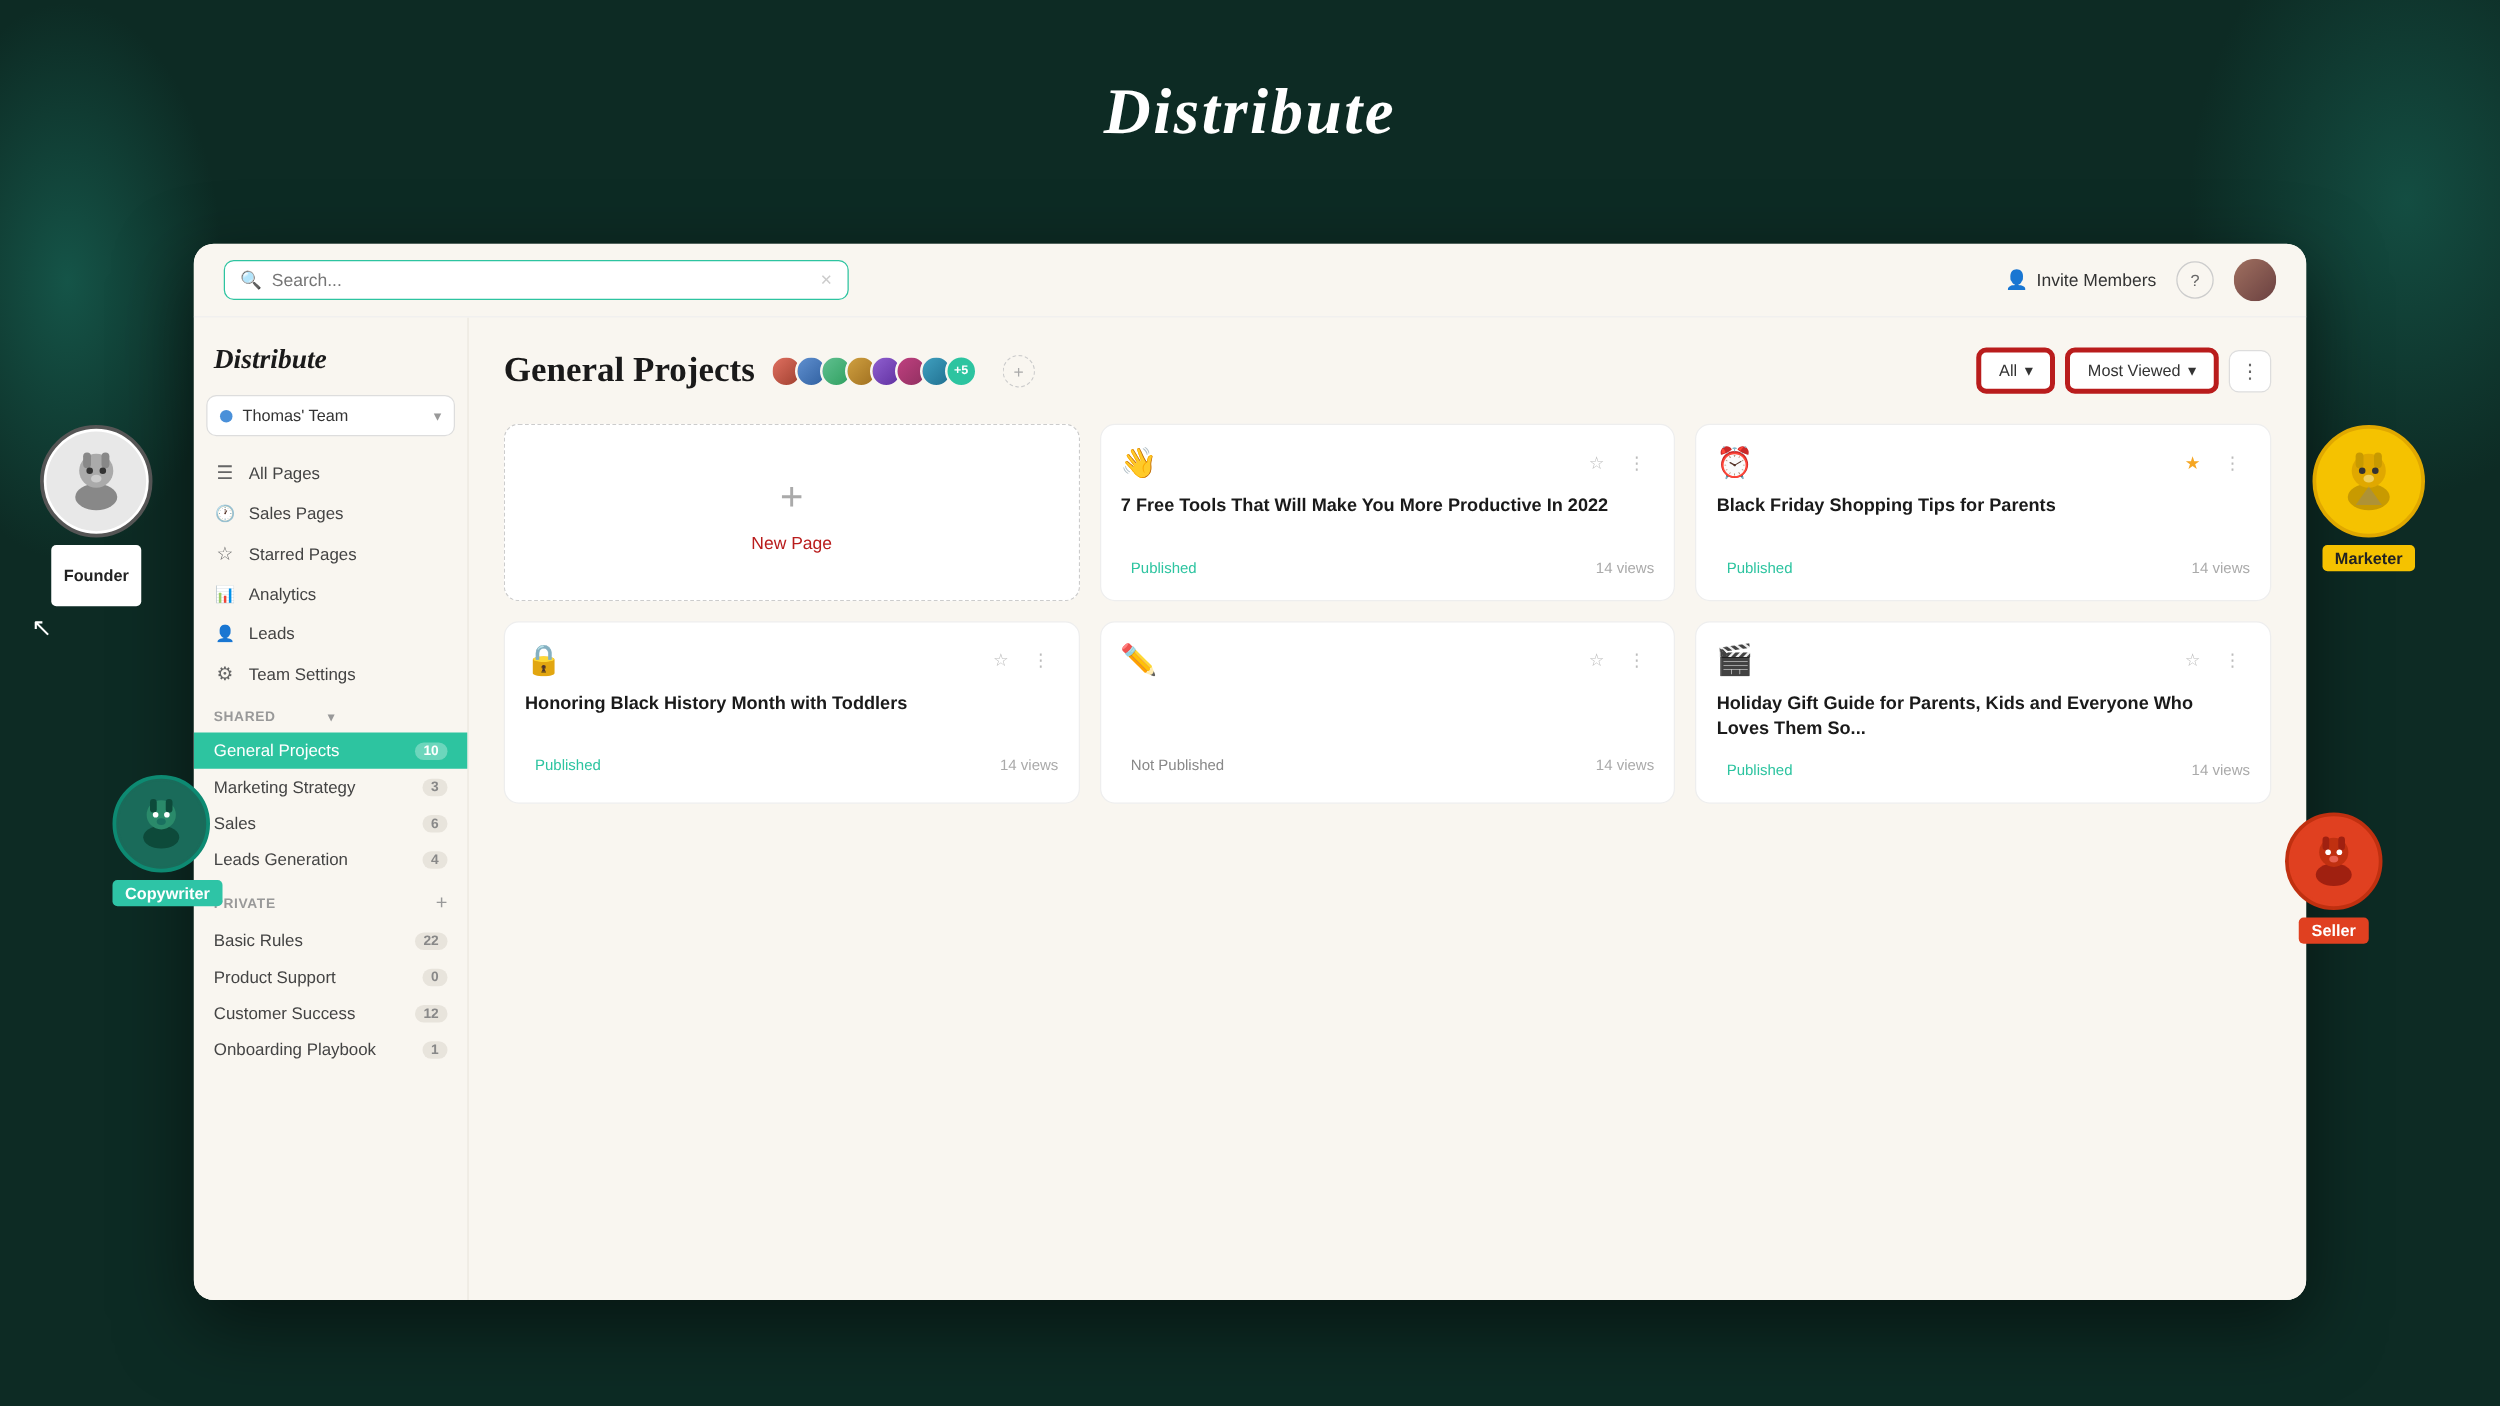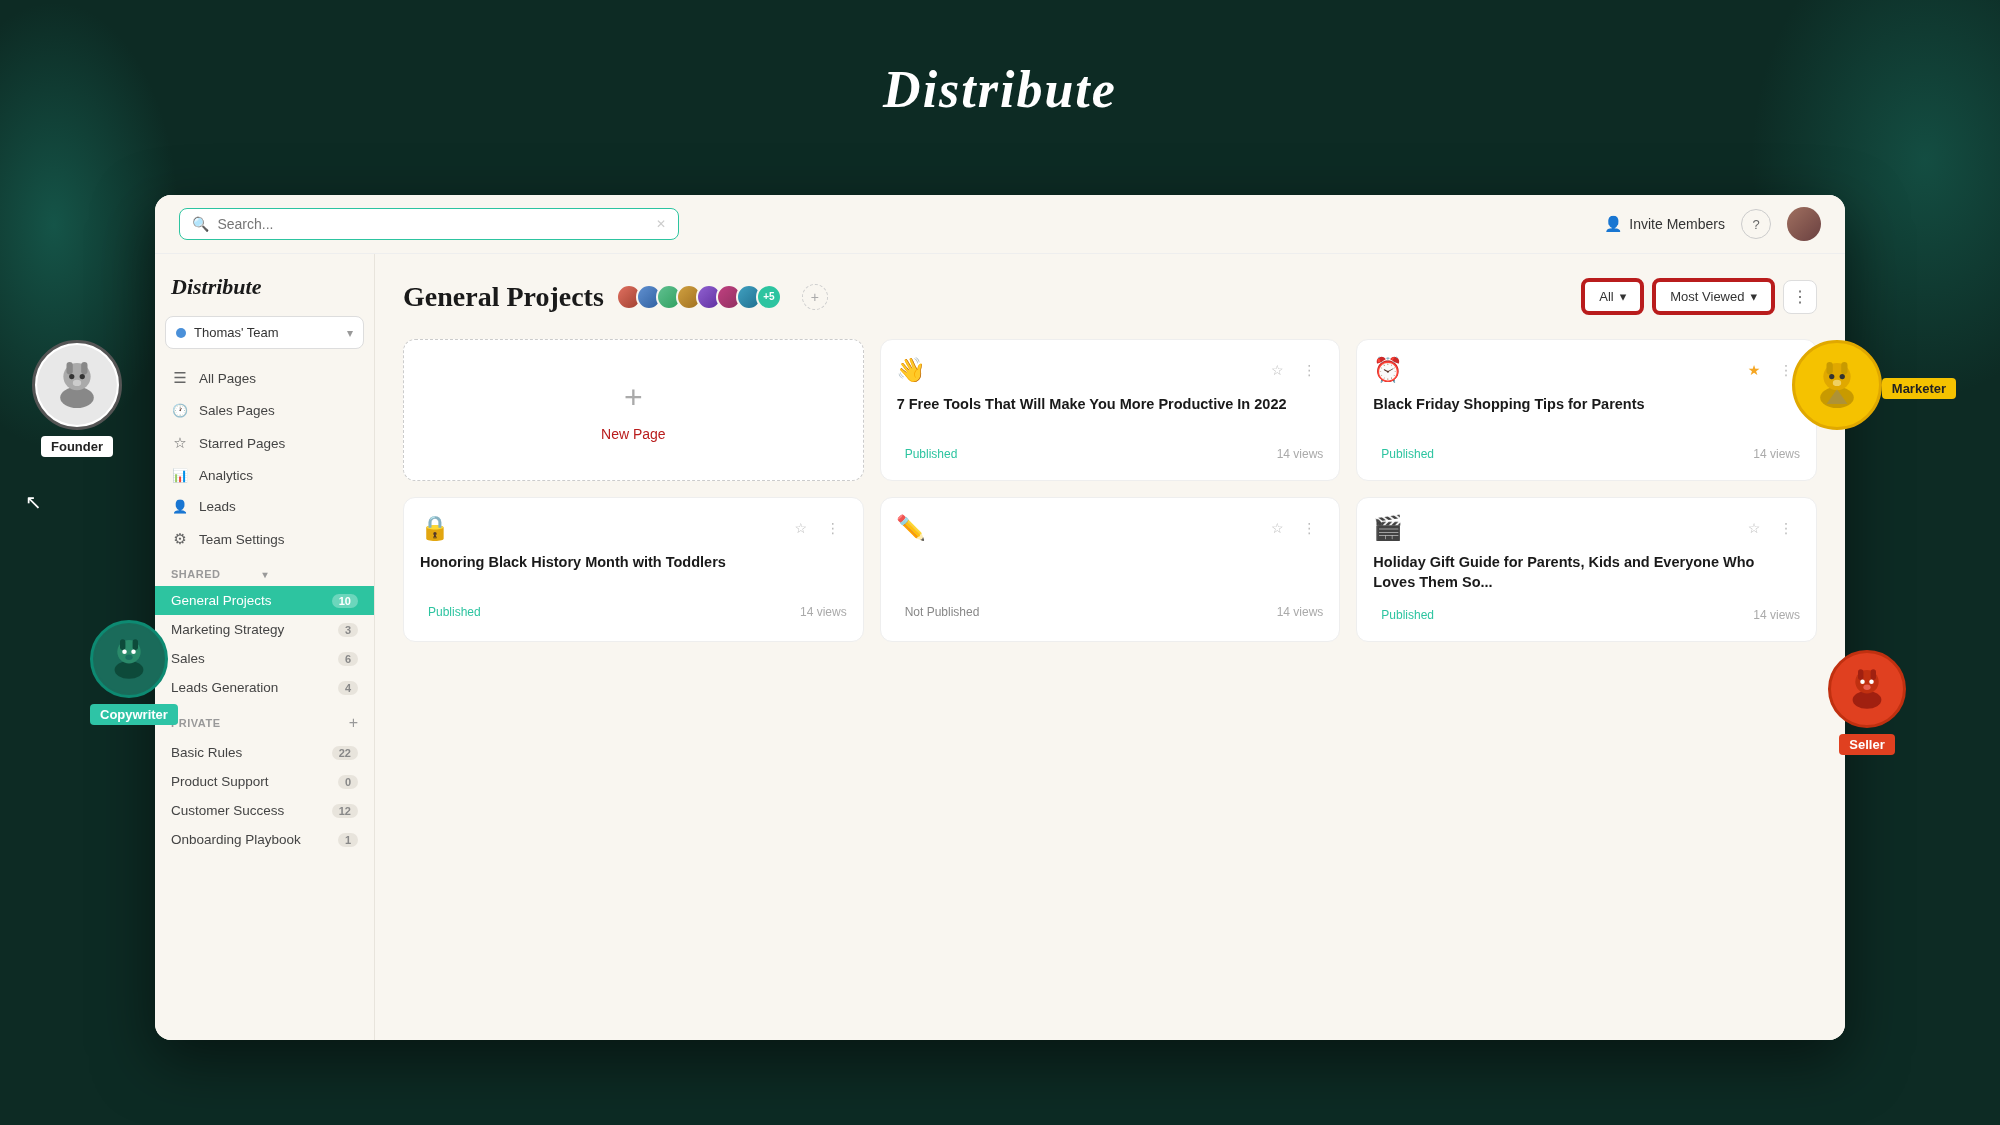--- a/index.html
+++ b/index.html
@@ -51,21 +51,21 @@
       align-items: center;
       justify-content: center;
       overflow: hidden;
     }
 
     .founder-label {
       background: #fff;
       color: #222;
       font-size: 13px;
       font-weight: 600;
-      padding: 3px 10px;
+      padding: 17px 10px;
       border-radius: 4px;
       margin-top: 6px;
     }
 
     .avatar-badge-copywriter {
       position: absolute;
       left: 90px;
       top: 620px;
       z-index: 2;
       display: flex;
@@ -91,25 +91,25 @@
       font-size: 13px;
       font-weight: 600;
       padding: 3px 10px;
       border-radius: 4px;
       margin-top: 6px;
     }
 
     
     .avatar-badge-marketer {
       position: absolute;
-      right: 44px;
+      right: 60px;
       top: 340px;
       z-index: 2;
       display: flex;
-      flex-direction: row;
+      flex-direction: column;
       align-items: center;
     }
 
     .avatar-circle-marketer {
       width: 90px;
       height: 90px;
       border-radius: 50%;
       background: #f5c200;
       border: 3px solid #e0a800;
       display: flex;

